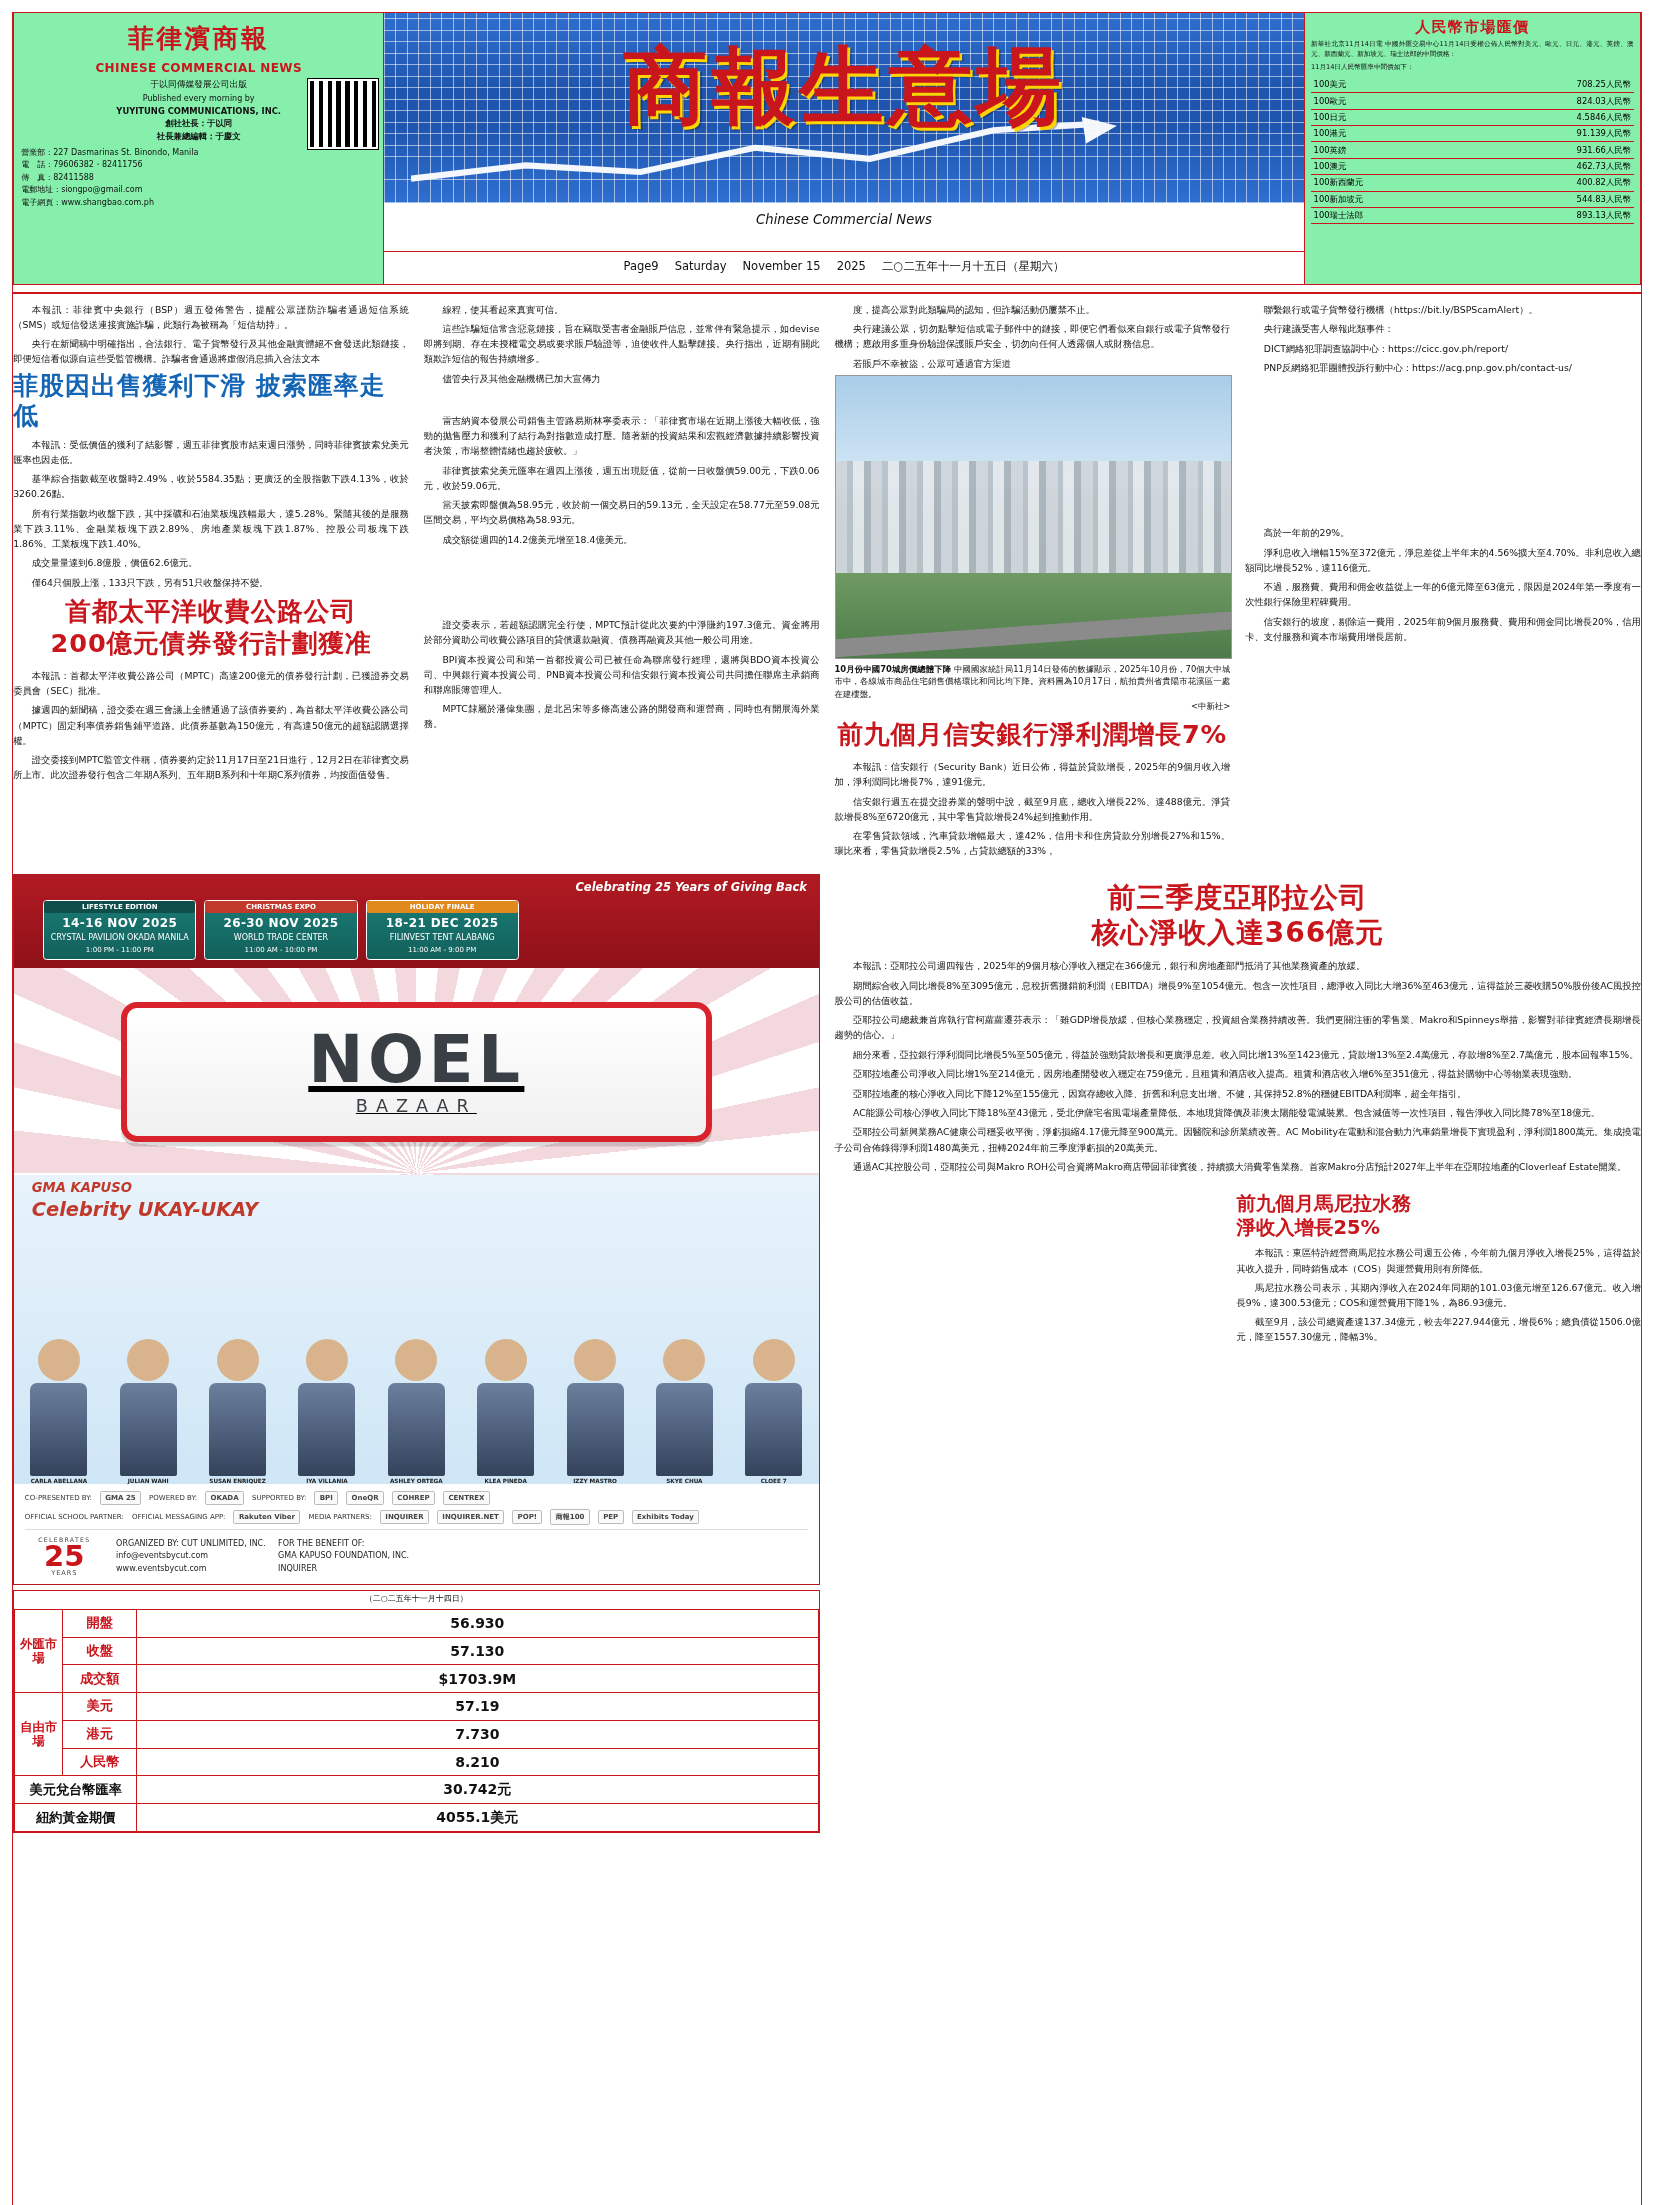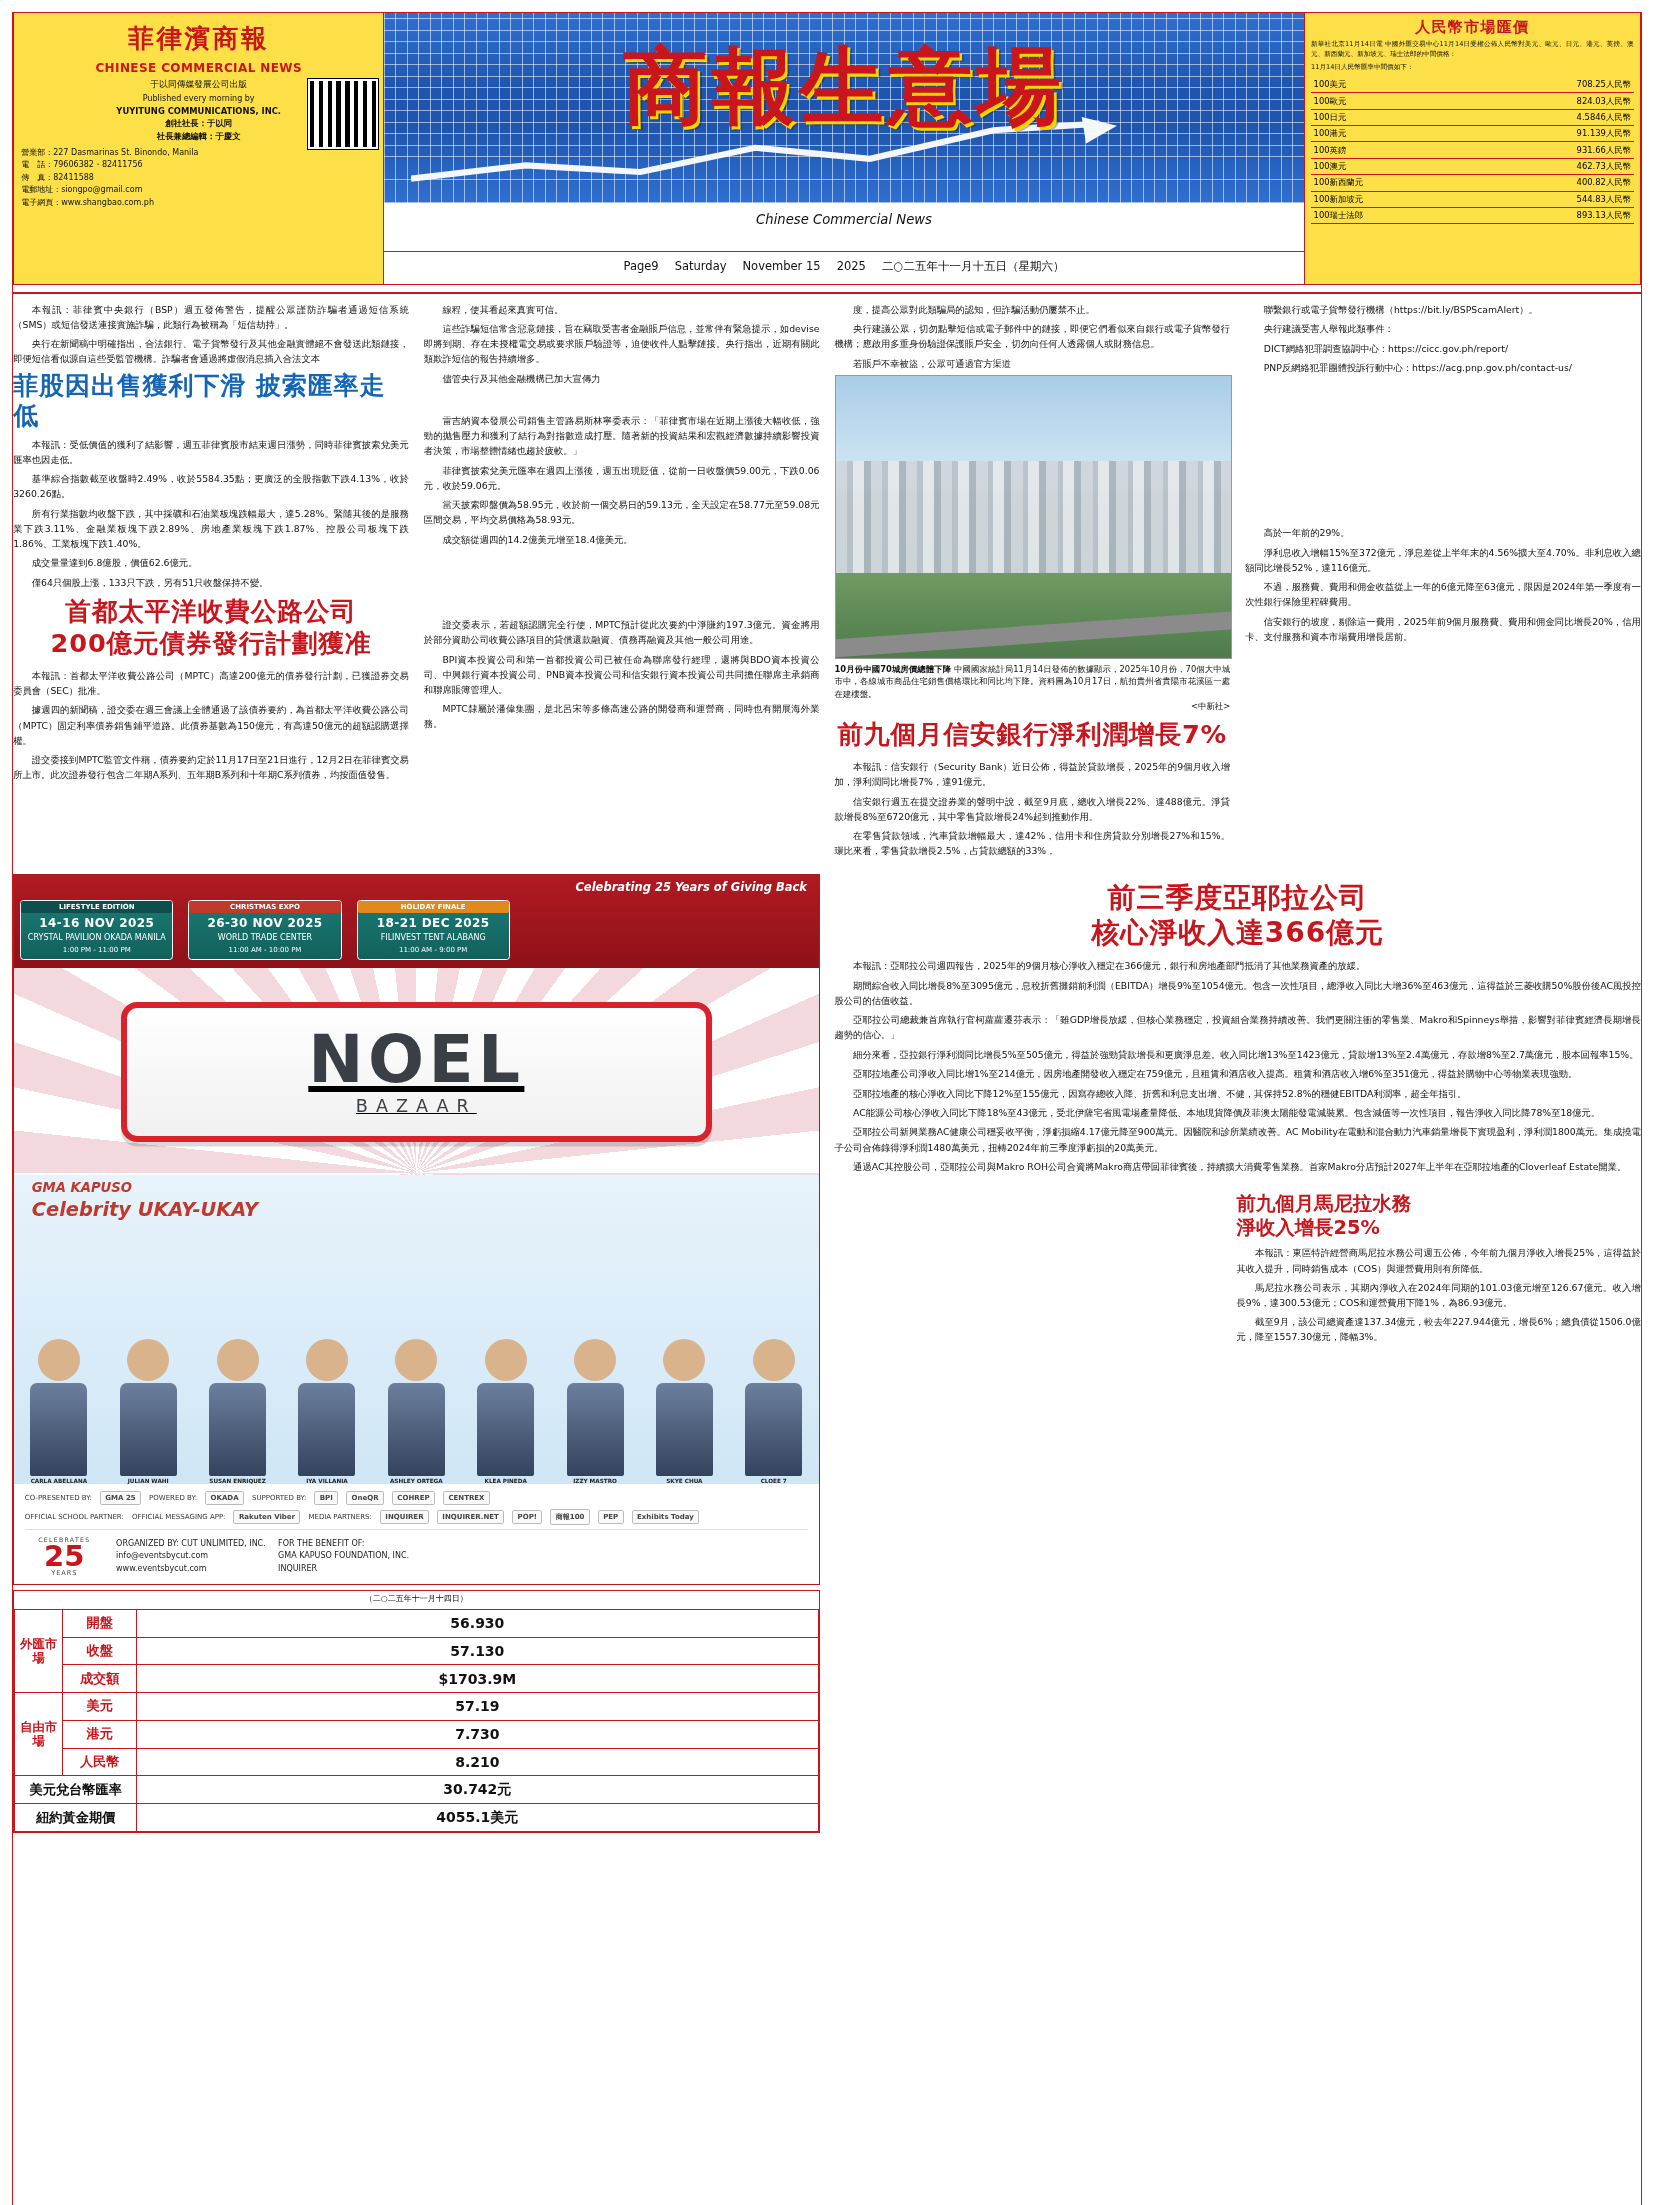--- a/index.html
+++ b/index.html
@@ -1,20 +1,20 @@
 <!DOCTYPE html>
 <html style="font-size:7px"><head>
 <meta charset="utf-8">
 <style>
   html,body{margin:0;padding:0;background:#ffffff;}
   body{width:1654px;height:2911px;font-family:"DejaVu Sans","Liberation Sans",sans-serif;color:#000;}
   .page{position:relative;width:1654px;height:2911px;background:#fff;box-sizing:border-box;padding:11.5px 13.2px;}
   .outer-frame{position:absolute;left:12.3px;top:12.3px;right:12.3px;bottom:12.3px;border:1.8px solid #c9161d;box-sizing:border-box;pointer-events:none;}
   
-  .masthead{position:relative;display:flex;height:273px;border:1.8px solid #c9161d;box-sizing:border-box;background:#fde047;}
+  .masthead{position:relative;display:flex;height:273px;border:1.8px solid #c9161d;box-sizing:border-box;background:#86efac;}
   .mh-left{width:370px;border-right:1.3px solid #c9161d;padding:6.2px 7px;box-sizing:border-box;position:relative;}
   .mh-left .cn-title{text-align:center;font-size:25.6px;font-weight:bold;color:#c9161d;letter-spacing:2.6px;font-family:"DejaVu Sans","Liberation Sans",sans-serif;margin-top:2.6px;}
   .mh-left .en-title{text-align:center;font-size:12px;font-weight:bold;color:#c9161d;letter-spacing:0.4px;margin-top:4.4px;}
   .mh-left .sub1{text-align:center;font-size:8.8px;color:#111;margin-top:4.4px;}
   .mh-left .sub2{text-align:center;font-size:8px;color:#111;margin-top:2.6px;}
   .mh-left .sub3{text-align:center;font-size:8.4px;color:#111;margin-top:3.5px;font-weight:bold;}
   .mh-left .sub4{text-align:center;font-size:8.4px;color:#111;margin-top:1.8px;font-weight:bold;}
   .mh-left .info{margin-top:5.3px;font-size:8px;line-height:1.55;color:#111;}
   .mh-left .info div{white-space:nowrap;}
   .mh-left .qr{position:absolute;right:9.7px;top:66px;width:66px;height:66px;}
@@ -64,21 +64,21 @@
   .photo .green{position:absolute;left:0;right:0;bottom:0;height:30%;background:linear-gradient(180deg,#6f9a63,#4e7b4a);}
   .photo .road{position:absolute;left:-10%;bottom:6%;width:130%;height:17.6px;background:#8b8b8b;transform:rotate(-4deg);}
   .caption{font-size:8.4px;line-height:1.5;color:#111;margin-top:3.5px;text-align:justify;}
   .caption b{font-weight:bold;}
   .caption .src{display:block;text-align:right;}
   
   .ad{width:100%;border:1.3px solid #b11a22;box-sizing:border-box;position:relative;overflow:hidden;
       background:repeating-conic-gradient(from 0deg at 50% 42%, #ffffff 0deg 6deg, #f3d9dd 6deg 12deg);}
   .ad-top{position:relative;height:93px;background:linear-gradient(180deg,#b11a22,#8f1119);}
   .ad .celebrating{position:absolute;right:11.5px;top:5.3px;color:#fff;font-size:11.5px;font-style:italic;font-weight:bold;}
-  .tickets{position:absolute;left:6px;top:25px;display:flex;gap:15px;}
+  .tickets{position:absolute;left:29px;top:25px;display:flex;gap:8px;}
   .ticket{width:146px;border:1.3px solid #fff;border-radius:3.5px;background:linear-gradient(180deg,#1a7a74,#12605b);color:#fff;text-align:center;padding:3.5px 2.6px 5.3px;}
   .ticket .tag{font-size:7px;font-weight:bold;background:#0e4f4b;border-radius:1.8px;padding:1.8px 0;margin:-3.5px -2.6px 3.5px;}
   .ticket .tag.red{background:#c0392b;}
   .ticket .tag.org{background:#e08a1e;}
   .ticket .d{font-size:12px;font-weight:bold;letter-spacing:0.4px;}
   .ticket .v{font-size:8px;margin-top:2.6px;line-height:1.3;}
   .ticket .t{font-size:7px;margin-top:2.6px;}
   .noel{position:relative;height:207px;display:flex;align-items:center;justify-content:center;}
   .noel .board{width:72%;height:128px;border:6.2px solid #d9232c;border-radius:16px;background:linear-gradient(180deg,#ffffff,#f0f0f0);
      display:flex;flex-direction:column;align-items:center;justify-content:center;box-shadow:0 4.4px 0 rgba(0,0,0,.15);text-decoration:underline;}

